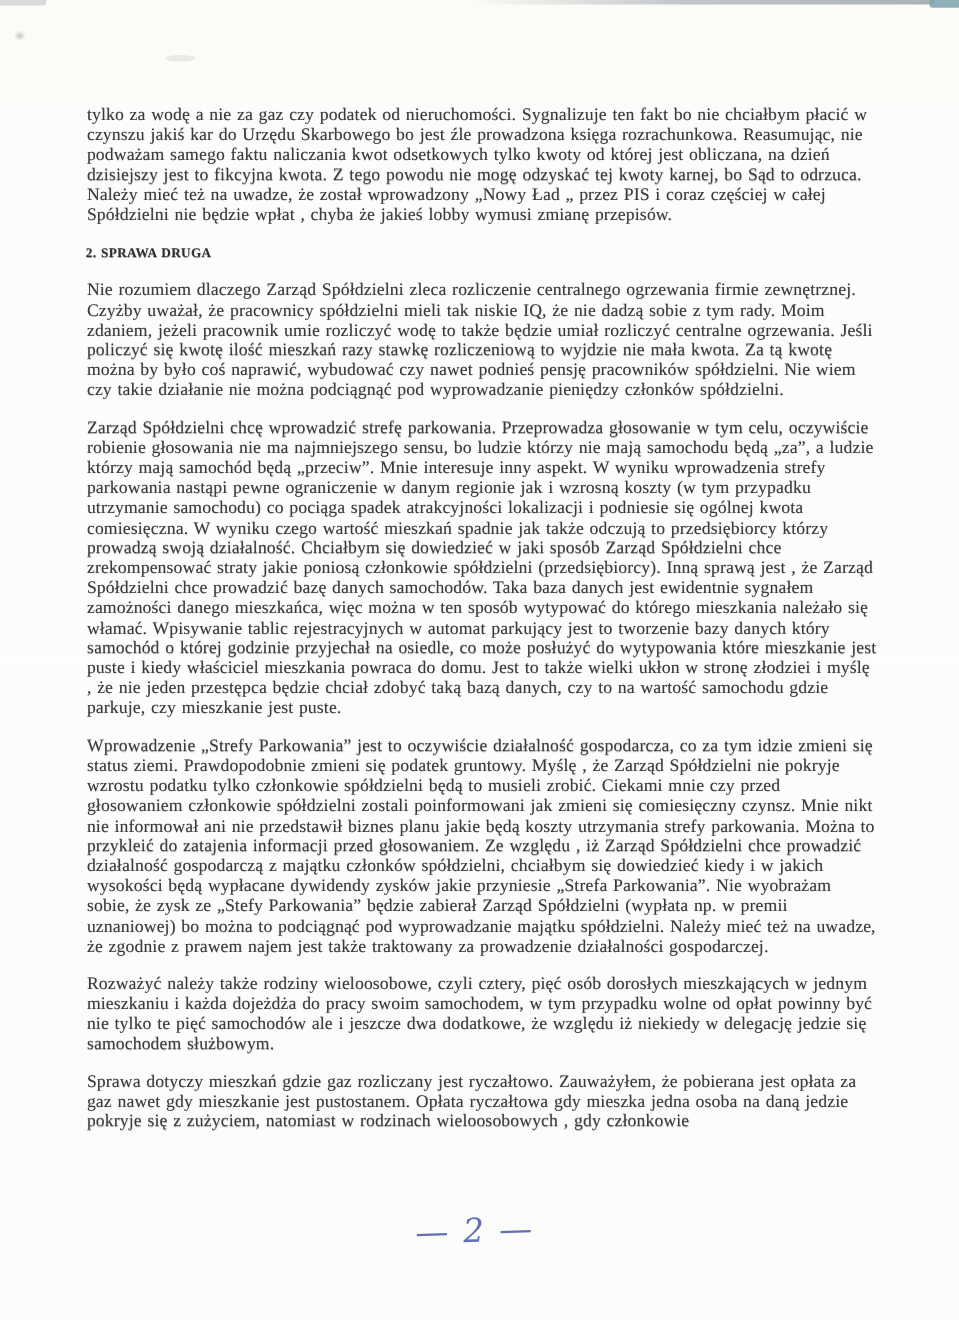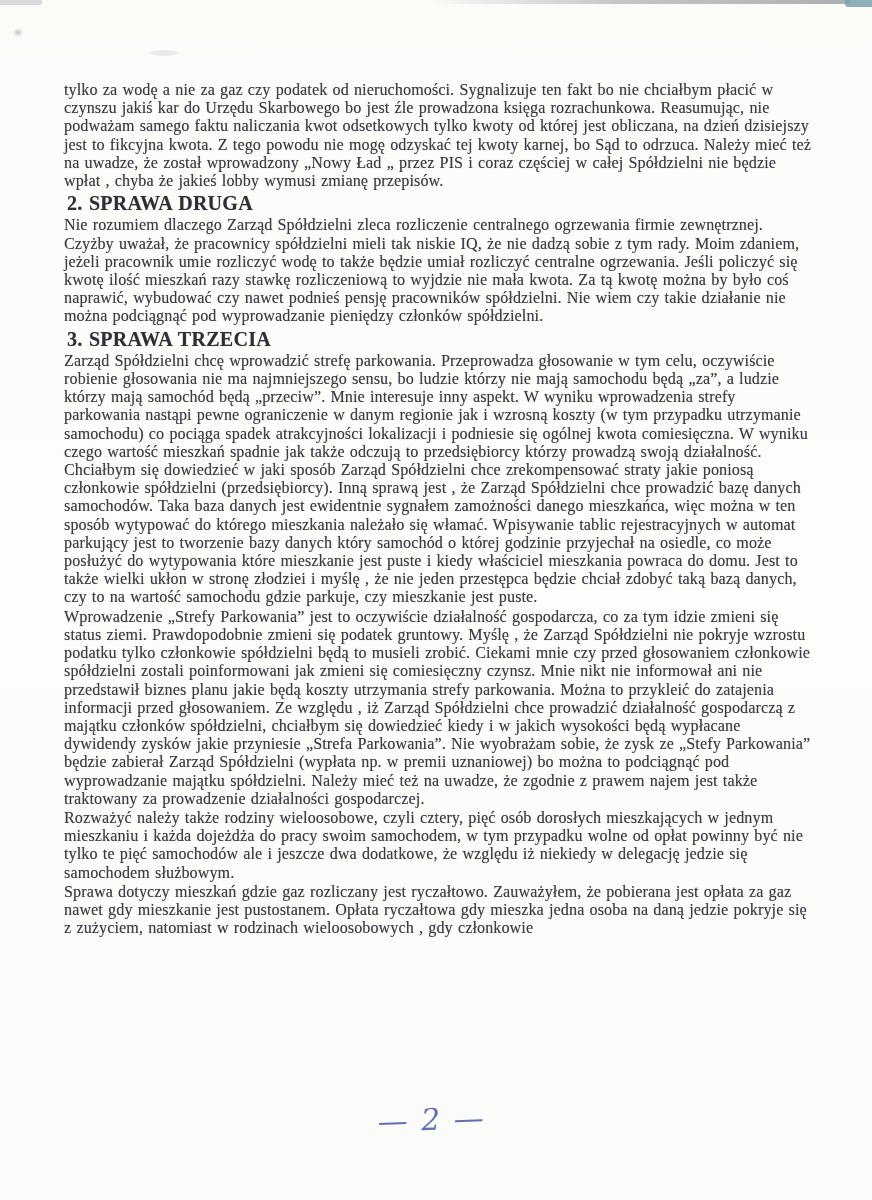--- a/index.html
+++ b/index.html
@@ -25,28 +25,28 @@
     top: 80px;
     width: 752px;
     color: #3a3a40;
     font-size: 16px;
     line-height: 18.2px;
     letter-spacing: 0.15px;
     word-spacing: 1px;
     text-shadow: 0.2px 0.2px 0.7px rgba(95, 95, 100, 0.55);
   }
   .text-block p {
-    margin: 1px;
+    margin: 16px;
     padding: 0;
     font-family: Liberation Serif, serif;
   }
   .section-heading {
-    margin: 4px;
+    margin: 15px;
     padding: 0;
-    font-size: 20px;
+    font-size: 12px;
     font-weight: 700;
     color: #2e2e34;
     letter-spacing: 0.3px;
   }
   .page-number {
     position: absolute;
     left: 50%;
     top: 1102px;
     transform: translateX(-54%) rotate(-2deg);
     font-family: "DejaVu Serif", serif;
@@ -94,21 +94,20 @@
   <div class="artifact corner-mark" style="background: rgb(122, 163, 171);"></div>
   <div class="artifact left-speck"></div>
   <div class="artifact mid-smudge"></div>
 
   <div class="text-block">
     <p>tylko za wodę a nie za gaz czy podatek od nieruchomości. Sygnalizuje ten fakt bo nie chciałbym płacić w czynszu jakiś kar do Urzędu Skarbowego bo jest źle prowadzona księga rozrachunkowa. Reasumując, nie podważam samego faktu naliczania kwot odsetkowych tylko kwoty od której jest obliczana, na dzień dzisiejszy jest to fikcyjna kwota. Z tego powodu nie mogę odzyskać tej kwoty karnej, bo Sąd to odrzuca. Należy mieć też na uwadze, że został wprowadzony „Nowy Ład „ przez PIS i coraz częściej w całej Spółdzielni nie będzie wpłat , chyba że jakieś lobby wymusi zmianę przepisów.</p>
 
     <div class="section-heading">2. SPRAWA DRUGA</div>
     <p>Nie rozumiem dlaczego Zarząd Spółdzielni zleca rozliczenie centralnego ogrzewania firmie zewnętrznej. Czyżby uważał, że pracownicy spółdzielni mieli tak niskie IQ, że nie dadzą sobie z tym rady. Moim zdaniem, jeżeli pracownik umie rozliczyć wodę to także będzie umiał rozliczyć centralne ogrzewania. Jeśli policzyć się kwotę ilość mieszkań razy stawkę rozliczeniową to wyjdzie nie mała kwota. Za tą kwotę można by było coś naprawić, wybudować czy nawet podnieś pensję pracowników spółdzielni. Nie wiem czy takie działanie nie można podciągnąć pod wyprowadzanie pieniędzy członków spółdzielni.</p>
 
-    <div class="section-heading">3. SPRAWA TRZECIA</div>
     <p>Zarząd Spółdzielni chcę wprowadzić strefę parkowania. Przeprowadza głosowanie w tym celu, oczywiście robienie głosowania nie ma najmniejszego sensu, bo ludzie którzy nie mają samochodu będą „za”, a ludzie którzy mają samochód będą „przeciw”. Mnie interesuje inny aspekt. W wyniku wprowadzenia strefy parkowania nastąpi pewne ograniczenie w danym regionie jak i wzrosną koszty (w tym przypadku utrzymanie samochodu) co pociąga spadek atrakcyjności lokalizacji i podniesie się ogólnej kwota comiesięczna. W wyniku czego wartość mieszkań spadnie jak także odczują to przedsiębiorcy którzy prowadzą swoją działalność. Chciałbym się dowiedzieć w jaki sposób Zarząd Spółdzielni chce zrekompensować straty jakie poniosą członkowie spółdzielni (przedsiębiorcy). Inną sprawą jest , że Zarząd Spółdzielni chce prowadzić bazę danych samochodów. Taka baza danych jest ewidentnie sygnałem zamożności danego mieszkańca, więc można w ten sposób wytypować do którego mieszkania należało się włamać. Wpisywanie tablic rejestracyjnych w automat parkujący jest to tworzenie bazy danych który samochód o której godzinie przyjechał na osiedle, co może posłużyć do wytypowania które mieszkanie jest puste i kiedy właściciel mieszkania powraca do domu. Jest to także wielki ukłon w stronę złodziei i myślę , że nie jeden przestępca będzie chciał zdobyć taką bazą danych, czy to na wartość samochodu gdzie parkuje, czy mieszkanie jest puste.</p>
     <p>Wprowadzenie „Strefy Parkowania” jest to oczywiście działalność gospodarcza, co za tym idzie zmieni się status ziemi. Prawdopodobnie zmieni się podatek gruntowy. Myślę , że Zarząd Spółdzielni nie pokryje wzrostu podatku tylko członkowie spółdzielni będą to musieli zrobić. Ciekami mnie czy przed głosowaniem członkowie spółdzielni zostali poinformowani jak zmieni się comiesięczny czynsz. Mnie nikt nie informował ani nie przedstawił biznes planu jakie będą koszty utrzymania strefy parkowania. Można to przykleić do zatajenia informacji przed głosowaniem. Ze względu , iż Zarząd Spółdzielni chce prowadzić działalność gospodarczą z majątku członków spółdzielni, chciałbym się dowiedzieć kiedy i w jakich wysokości będą wypłacane dywidendy zysków jakie przyniesie „Strefa Parkowania”. Nie wyobrażam sobie, że zysk ze „Stefy Parkowania” będzie zabierał Zarząd Spółdzielni (wypłata np. w premii uznaniowej) bo można to podciągnąć pod wyprowadzanie majątku spółdzielni. Należy mieć też na uwadze, że zgodnie z prawem najem jest także traktowany za prowadzenie działalności gospodarczej.</p>
     <p>Rozważyć należy także rodziny wieloosobowe, czyli cztery, pięć osób dorosłych mieszkających w jednym mieszkaniu i każda dojeżdża do pracy swoim samochodem, w tym przypadku wolne od opłat powinny być nie tylko te pięć samochodów ale i jeszcze dwa dodatkowe, że względu iż niekiedy w delegację jedzie się samochodem służbowym.</p>
 
     <p>Sprawa dotyczy mieszkań gdzie gaz rozliczany jest ryczałtowo. Zauważyłem, że pobierana jest opłata za gaz nawet gdy mieszkanie jest pustostanem. Opłata ryczałtowa gdy mieszka jedna osoba na daną jedzie pokryje się z zużyciem, natomiast w rodzinach wieloosobowych , gdy członkowie</p>
   </div>
 
   <div class="page-number" style="color: rgb(82, 96, 172);">— 2 —</div>
 
 </div>

